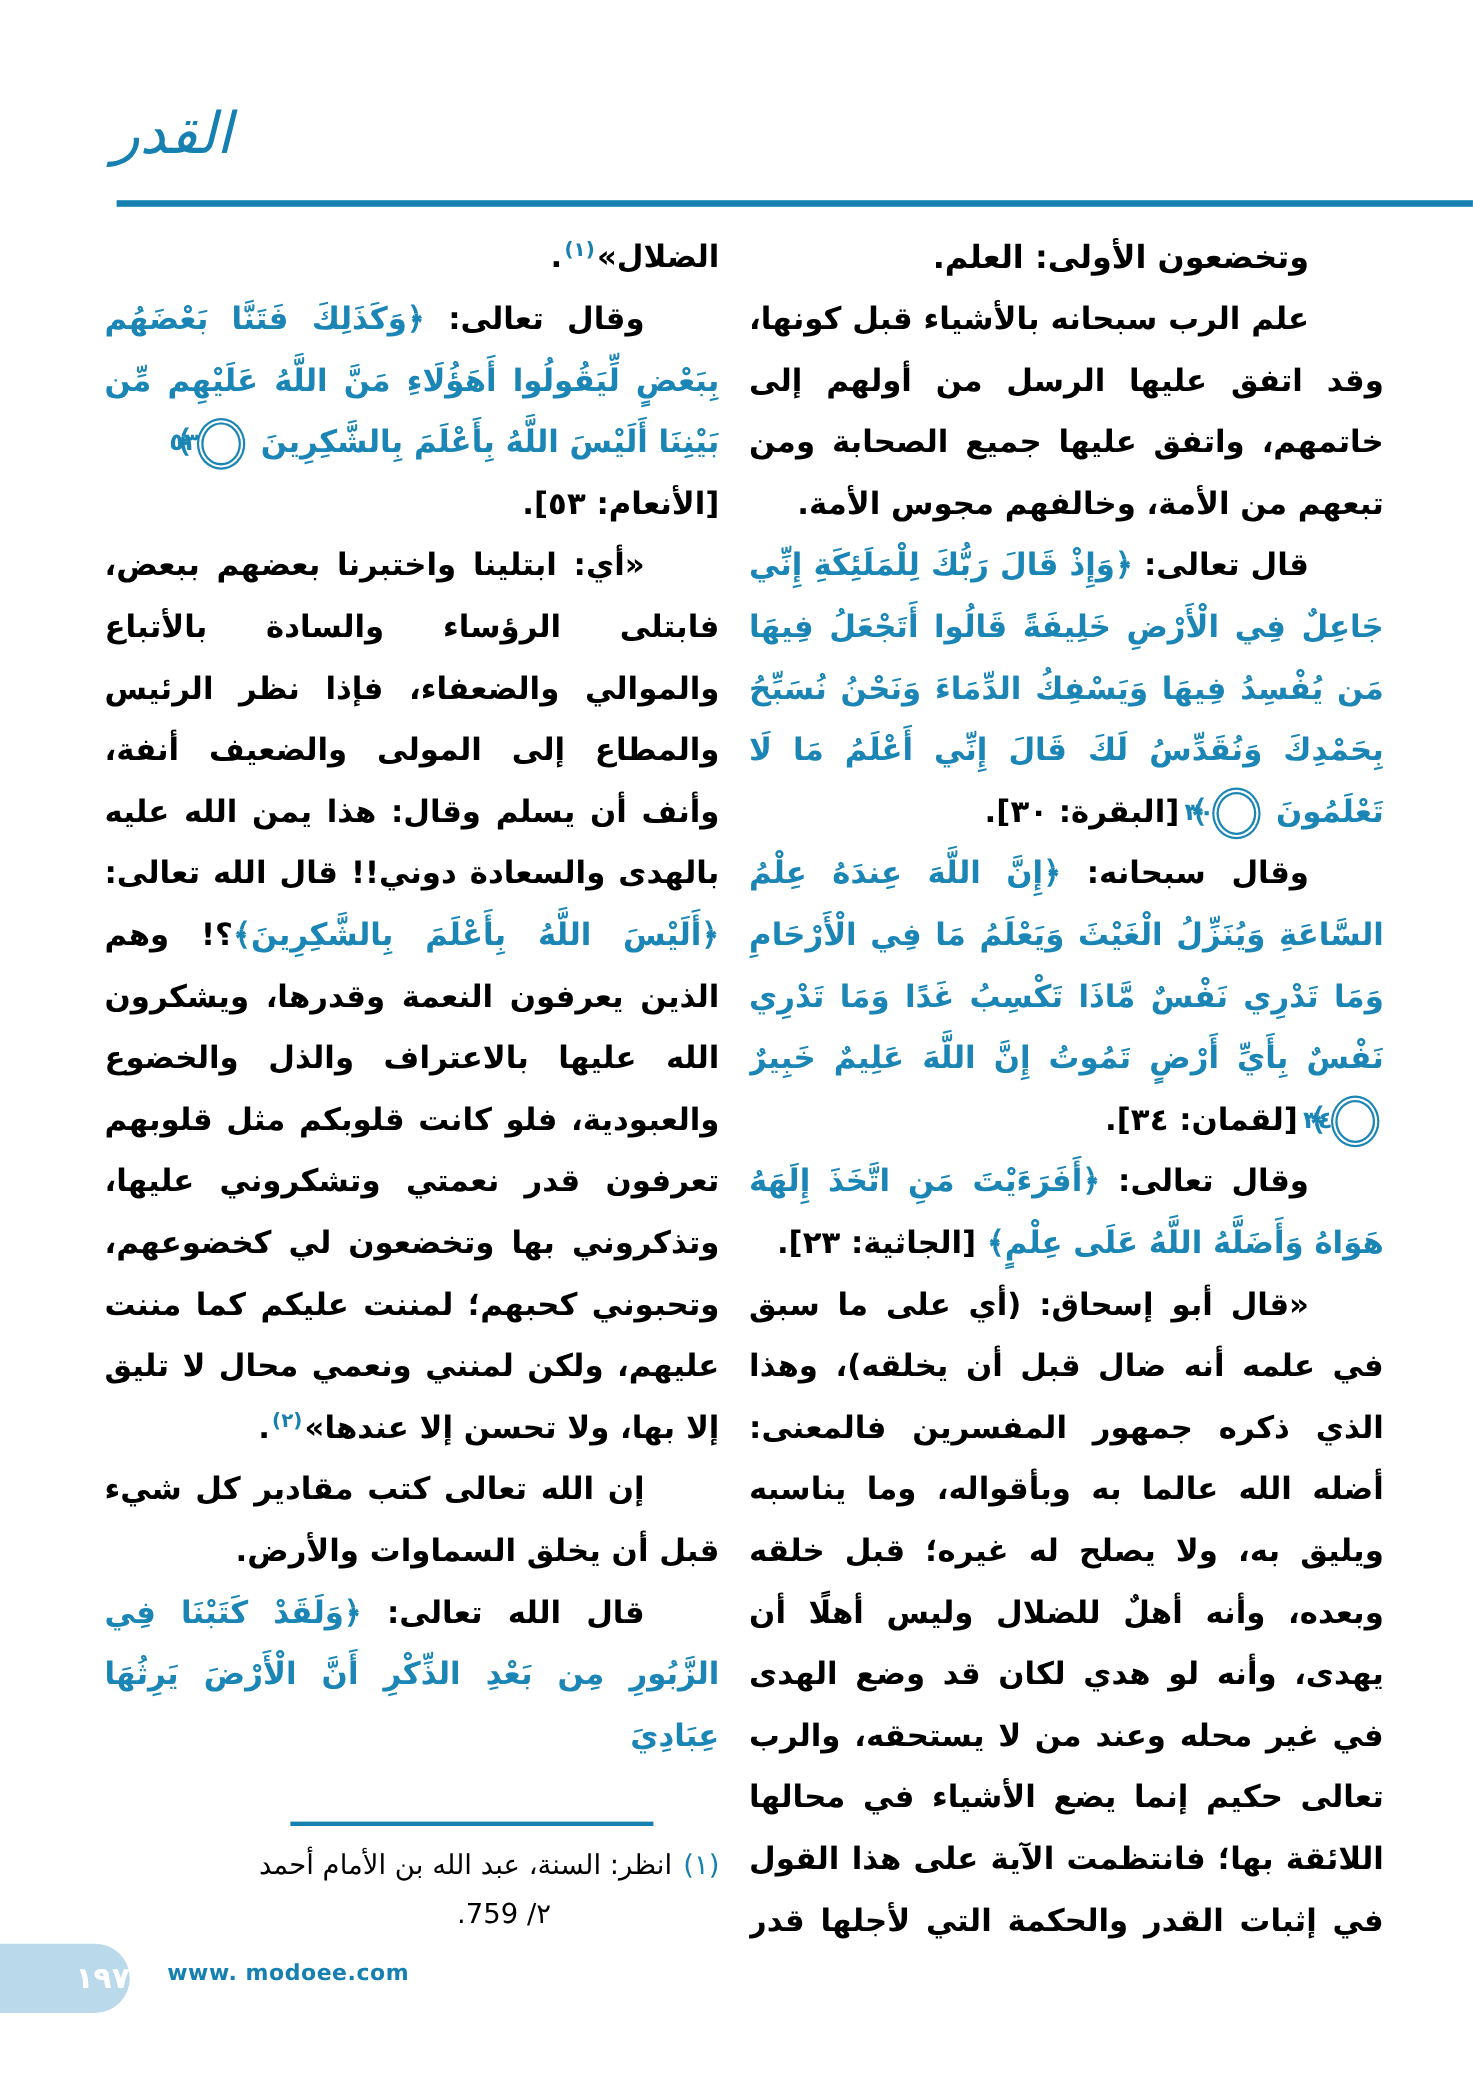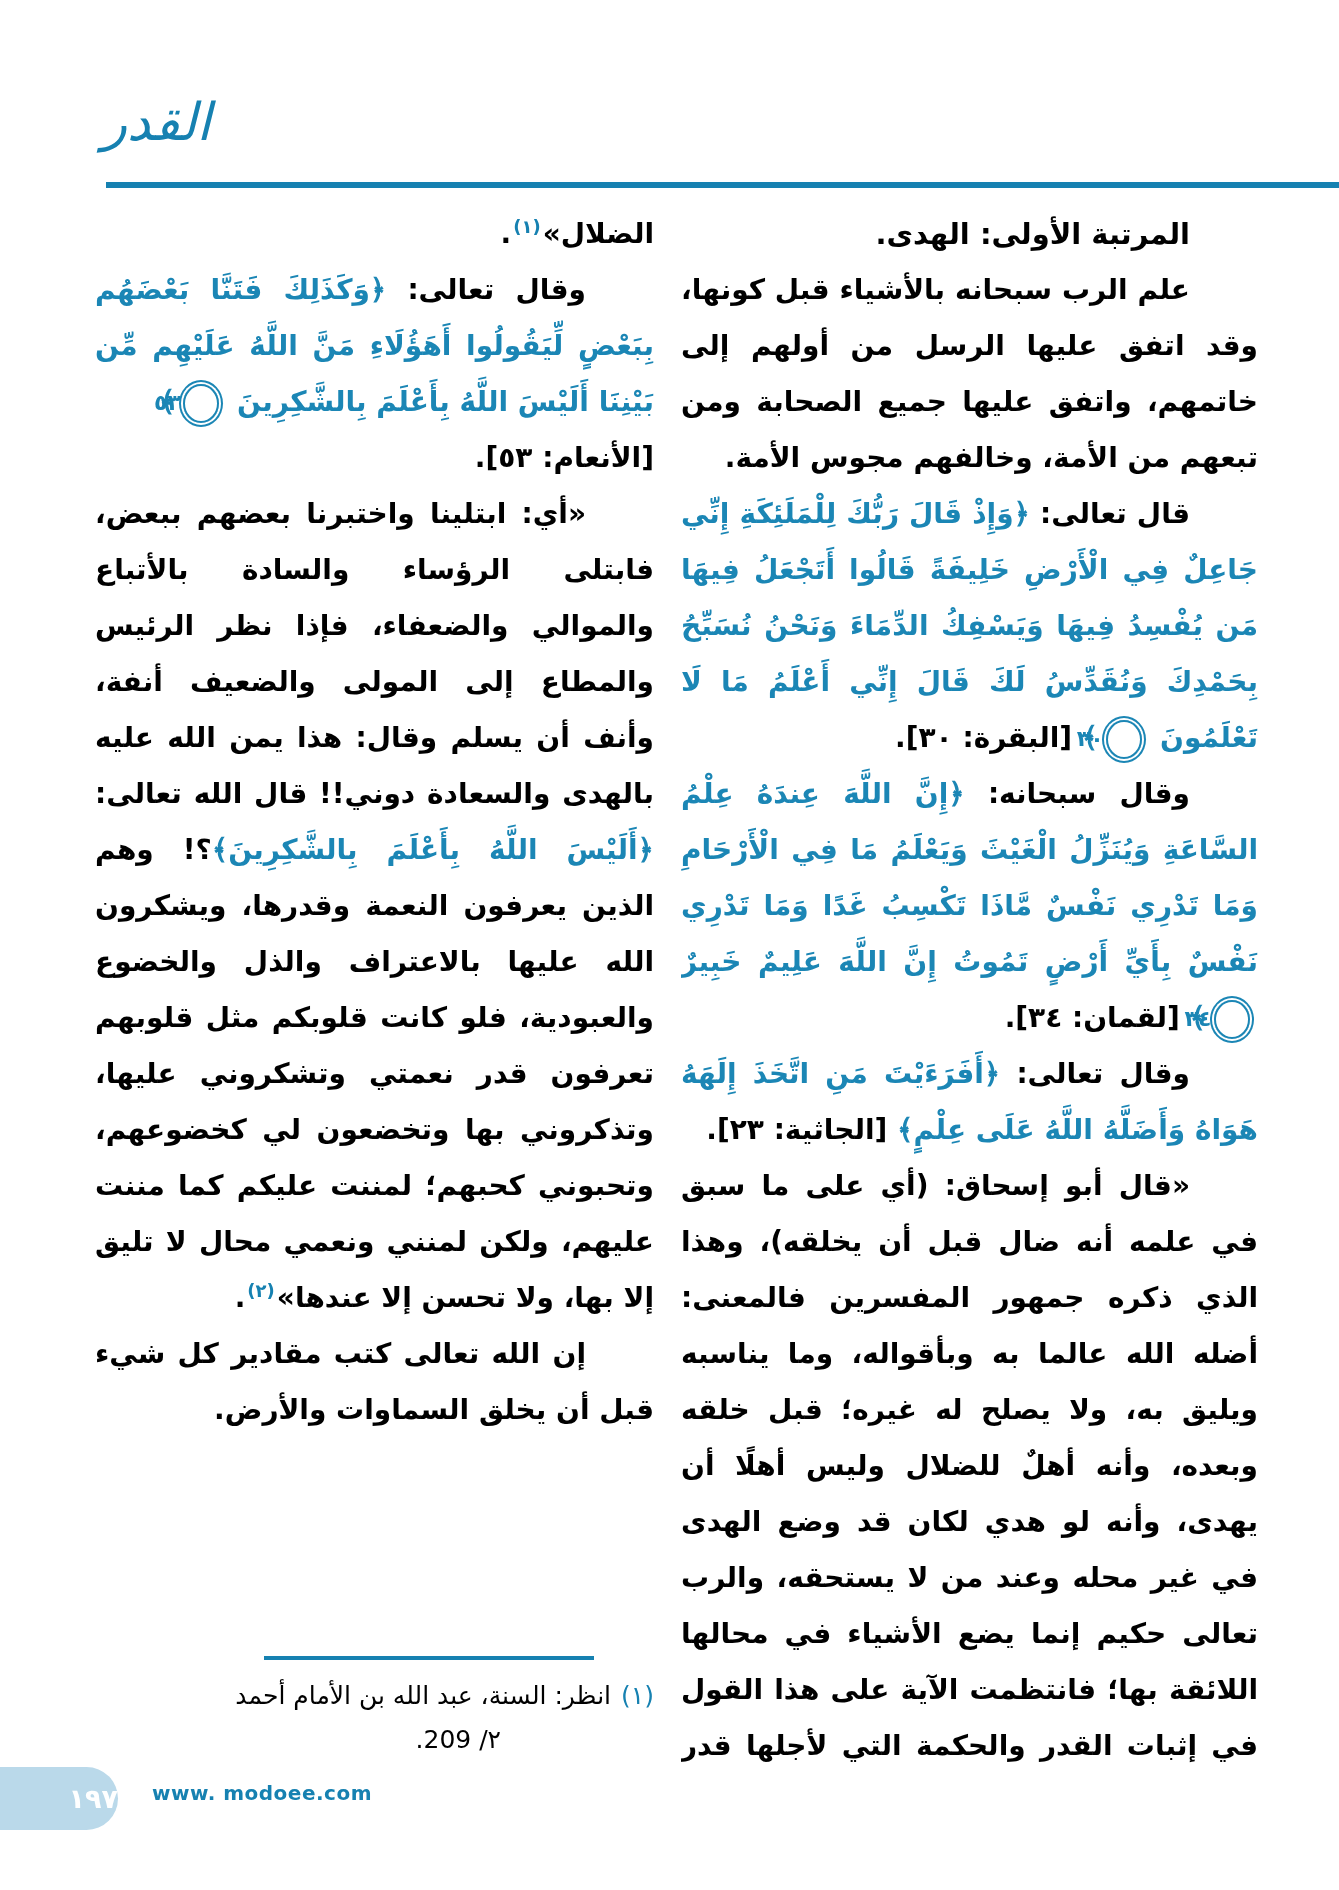--- a/index.html
+++ b/index.html
@@ -82,44 +82,45 @@
 <body>
 
 <div>
 
   <div class="hdr-title">القدر</div>
   <div class="hdr-rule"></div>
 
   <div class="columns">
     <div class="col col-right">
       <div class="col-flow">
-          <p class="block heading indent"><span class="text-run">المرتبة الأولى: الهدى.</span></p>
+          <p class="block heading indent"><span class="text-run">وتخضعون الأولى: العلم.</span></p>
           <p class="block para indent"><span class="text-run">علم الرب سبحانه بالأشياء قبل كونها، وقد اتفق عليها الرسل من أولهم إلى خاتمهم، واتفق عليها جميع الصحابة ومن تبعهم من الأمة، وخالفهم مجوس الأمة.</span></p>
           <p class="block para indent"><span class="text-run">قال تعالى: </span><span class="quran">﴿وَإِذْ قَالَ رَبُّكَ لِلْمَلَئِكَةِ إِنِّي جَاعِلٌ فِي الْأَرْضِ خَلِيفَةً قَالُوا أَتَجْعَلُ فِيهَا مَن يُفْسِدُ فِيهَا وَيَسْفِكُ الدِّمَاءَ وَنَحْنُ نُسَبِّحُ بِحَمْدِكَ وَنُقَدِّسُ لَكَ قَالَ إِنِّي أَعْلَمُ مَا لَا تَعْلَمُونَ </span><span class="vnum">٣٠</span><span class="quran">﴾</span><span class="ayah-ref"> [البقرة: ٣٠].</span></p>
           <p class="block para indent"><span class="text-run">وقال سبحانه: </span><span class="quran">﴿إِنَّ اللَّهَ عِندَهُ عِلْمُ السَّاعَةِ وَيُنَزِّلُ الْغَيْثَ وَيَعْلَمُ مَا فِي الْأَرْحَامِ وَمَا تَدْرِي نَفْسٌ مَّاذَا تَكْسِبُ غَدًا وَمَا تَدْرِي نَفْسٌ بِأَيِّ أَرْضٍ تَمُوتُ إِنَّ اللَّهَ عَلِيمٌ خَبِيرٌ </span><span class="vnum">٣٤</span><span class="quran">﴾</span><span class="ayah-ref"> [لقمان: ٣٤].</span></p>
           <p class="block para indent"><span class="text-run">وقال تعالى: </span><span class="quran">﴿أَفَرَءَيْتَ مَنِ اتَّخَذَ إِلَهَهُ هَوَاهُ وَأَضَلَّهُ اللَّهُ عَلَى عِلْمٍ﴾</span><span class="ayah-ref"> [الجاثية: ٢٣].</span></p>
           <p class="block para indent"><span class="text-run">«قال أبو إسحاق: (أي على ما سبق في علمه أنه ضال قبل أن يخلقه)، وهذا الذي ذكره جمهور المفسرين فالمعنى: أضله الله عالما به وبأقواله، وما يناسبه ويليق به، ولا يصلح له غيره؛ قبل خلقه وبعده، وأنه أهلٌ للضلال وليس أهلًا أن يهدى، وأنه لو هدي لكان قد وضع الهدى في غير محله وعند من لا يستحقه، والرب تعالى حكيم إنما يضع الأشياء في محالها اللائقة بها؛ فانتظمت الآية على هذا القول في إثبات القدر والحكمة التي لأجلها قدر عليه</span></p>
         </div>
     </div>
     <div class="col col-left">
       <div class="col-flow">
           <p class="block para"><span class="text-run">الضلال»</span><span class="fn-ref">(١)</span><span class="text-run">.</span></p>
           <p class="block para indent"><span class="text-run">وقال تعالى: </span><span class="quran">﴿وَكَذَلِكَ فَتَنَّا بَعْضَهُم بِبَعْضٍ لِّيَقُولُوا أَهَؤُلَاءِ مَنَّ اللَّهُ عَلَيْهِم مِّن بَيْنِنَا أَلَيْسَ اللَّهُ بِأَعْلَمَ بِالشَّكِرِينَ </span><span class="vnum">٥٣</span><span class="quran">﴾</span></p>
           <p class="block para"><span class="ayah-ref">[الأنعام: ٥٣].</span></p>
           <p class="block para indent"><span class="text-run">«أي: ابتلينا واختبرنا بعضهم ببعض، فابتلى الرؤساء والسادة بالأتباع والموالي والضعفاء، فإذا نظر الرئيس والمطاع إلى المولى والضعيف أنفة، وأنف أن يسلم وقال: هذا يمن الله عليه بالهدى والسعادة دوني!! قال الله تعالى: </span><span class="quran">﴿أَلَيْسَ اللَّهُ بِأَعْلَمَ بِالشَّكِرِينَ﴾</span><span class="text-run">؟! وهم الذين يعرفون النعمة وقدرها، ويشكرون الله عليها بالاعتراف والذل والخضوع والعبودية، فلو كانت قلوبكم مثل قلوبهم تعرفون قدر نعمتي وتشكروني عليها، وتذكروني بها وتخضعون لي كخضوعهم، وتحبوني كحبهم؛ لمننت عليكم كما مننت عليهم، ولكن لمنني ونعمي محال لا تليق إلا بها، ولا تحسن إلا عندها»</span><span class="fn-ref">(٢)</span><span class="text-run">.</span></p>
           <p class="block para indent"><span class="text-run">إن الله تعالى كتب مقادير كل شيء قبل أن يخلق السماوات والأرض.</span></p>
+          <p class="block para indent"><span class="text-run">قال الله تعالى: </span><span class="quran">﴿وَلَقَدْ كَتَبْنَا فِي الزَّبُورِ مِن بَعْدِ الذِّكْرِ أَنَّ الْأَرْضَ يَرِثُهَا عِبَادِيَ</span></p>
         </div>
       <div class="footnotes">
         <div class="fn-divider"></div>
         <div>
             <div class="fn-item">
               <span class="fn-num">(١)</span>
               <div class="fn-lines">
                 <div class="fn-line">انظر: السنة، عبد الله بن الأمام أحمد</div>
-                <div class="fn-line cont">٢/ 209.</div>
+                <div class="fn-line cont">٢/ 759.</div>
               </div>
             </div>
           </div>
       </div>
     </div>
   </div>
 
   <div class="page-pill">
     <span class="page-num">١٩٧</span>
   </div>

